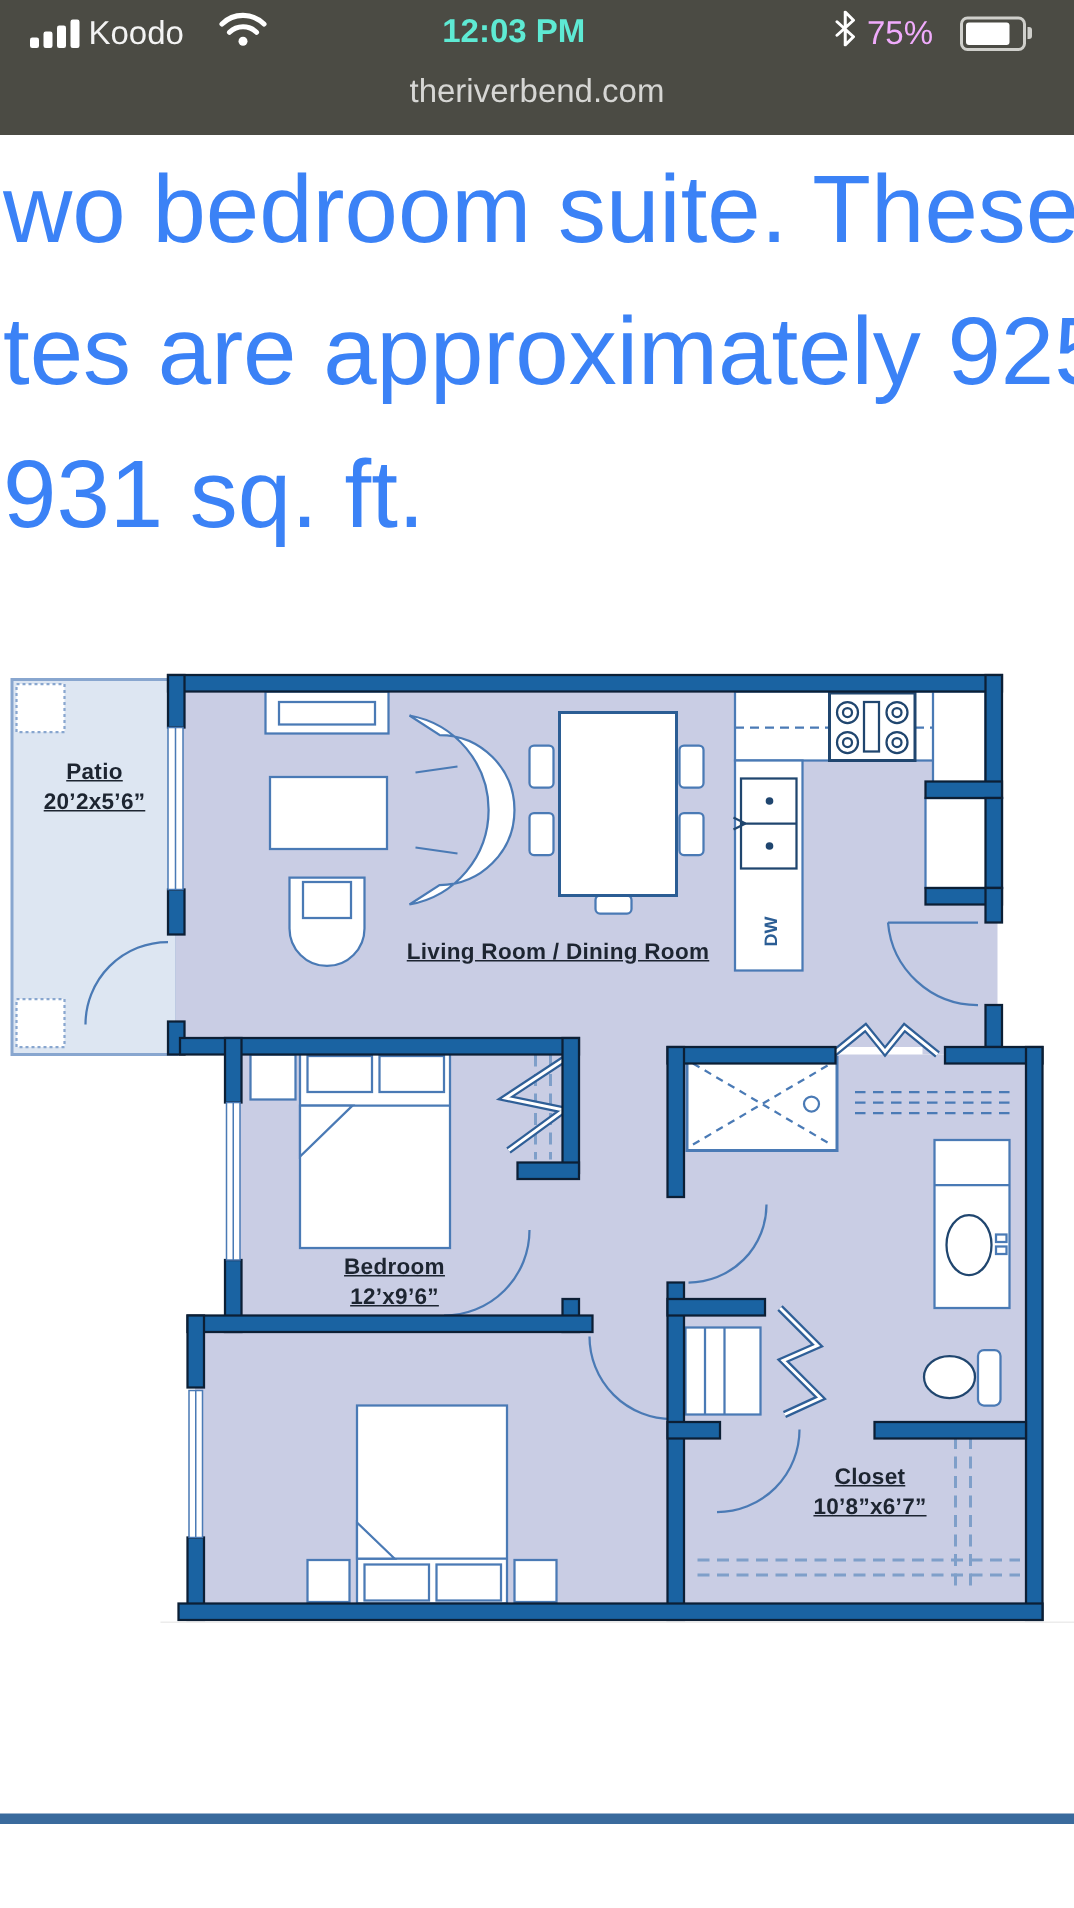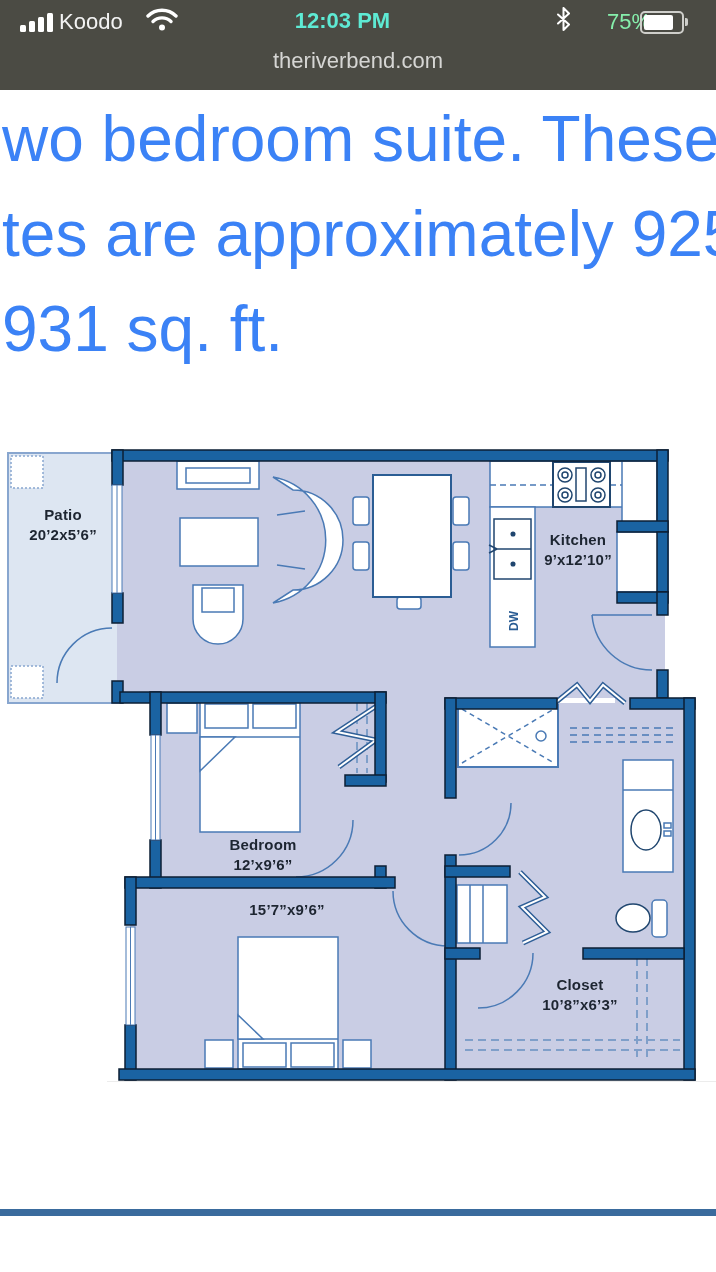--- a/index.html
+++ b/index.html
@@ -12,38 +12,38 @@
     position:absolute;left:0;top:0;width:716px;height:90px;
     background:#4b4b44;color:#fff;padding-left:24px;
   }
   .statusrow{position:absolute;left:0;top:0;width:716px;height:44px;}
   .sig{position:absolute;left:20px;bottom:12px;display:flex;align-items:flex-end;gap:3px;}
   .sig i{display:block;width:6px;background:#fff;border-radius:1.5px;}
   .carrier{position:absolute;left:59px;top:9px;font-size:22px;color:#f3f3f3;}
   .wifi{position:absolute;left:146px;top:8px;}
   .time{position:absolute;left:0;top:8px;width:685px;text-align:center;font-size:22px;font-weight:bold;color:#5eead4;}
   .bt{position:absolute;left:556px;top:7px;}
-  .batt-pct{position:absolute;left:607px;top:9px;font-size:22px;color:#86efac;}
+  .batt-pct{position:absolute;left:578px;top:9px;font-size:22px;color:#f0abfc;}
   .batt{position:absolute;left:640px;top:11px;width:40px;height:19px;border:2px solid #cfcfcb;border-radius:5px;}
   .batt .lvl{position:absolute;left:2px;top:2px;bottom:2px;width:72%;background:#fff;border-radius:2px;}
   .batt .nub{position:absolute;right:-6px;top:5px;width:3px;height:8px;background:#cfcfcb;border-radius:0 2px 2px 0;}
   .urlrow{position:absolute;left:0;top:44px;width:716px;height:46px;text-align:center;}
   .url{display:inline-block;margin-top:4px;font-size:22px;color:#d6d6d4;text-align:right;}
   
   .desc{
     position:absolute;left:0;top:92px;width:716px;height:300px;overflow:hidden;
     font-size:64px;line-height:95px;white-space:nowrap;
   }
   .desc div{position:relative;left:2px;}
   
   .plan{position:absolute;left:5px;top:445px;width:696px;height:642px;}
   .plan svg{position:absolute;left:0;top:0;}
   .roomlabel{
     position:absolute;text-align:center;color:#1d2531;font-weight:bold;
-    font-size:15px;line-height:20px;letter-spacing:.2px;
+    font-size:15px;line-height:20px;letter-spacing:.2px;text-decoration:underline;
   }
   .faintline{position:absolute;left:107px;top:1081px;width:609px;height:1px;background:#ececec;}
   .divider{position:absolute;left:0;top:1209px;width:716px;height:7px;}
 </style>
 </head>
 <body>
 
 <div class="chrome">
   <div class="statusrow">
     <span class="sig">
@@ -271,32 +271,28 @@
     </g>
 
     <text transform="translate(513,186) rotate(-90)" font-size="12" font-weight="bold" fill="#2b5d94" font-family="Liberation Sans, sans-serif">DW</text>
   </svg>
 
   <div class="roomlabel" style="left:0;width:116px;top:60px">
     <div>Patio</div>
       <div>20’2x5’6”</div>
   </div>
   <div class="roomlabel" style="left:247px;width:240px;top:180px">
-  </div>
-  <div class="roomlabel" style="left:513px;width:120px;top:85px">
-    <div>Kitchen</div>
-      <div>9’x12’10”</div>
+    <div>Living Room / Dining Room</div>
   </div>
   <div class="roomlabel" style="left:188px;width:140px;top:390px">
     <div>Bedroom</div>
       <div>12’x9’6”</div>
   </div>
   <div class="roomlabel" style="left:182px;width:200px;top:455px">
-      <div>15’7”x9’6”</div>
   </div>
   <div class="roomlabel" style="left:505px;width:140px;top:530px">
     <div>Closet</div>
-      <div>10’8”x6’3”</div>
+      <div>10’8”x6’7”</div>
   </div>
 </div>
 
 <div class="faintline"></div>
 <div class="divider" style="background:#3a6b9d"></div>
 
 </body></html>

